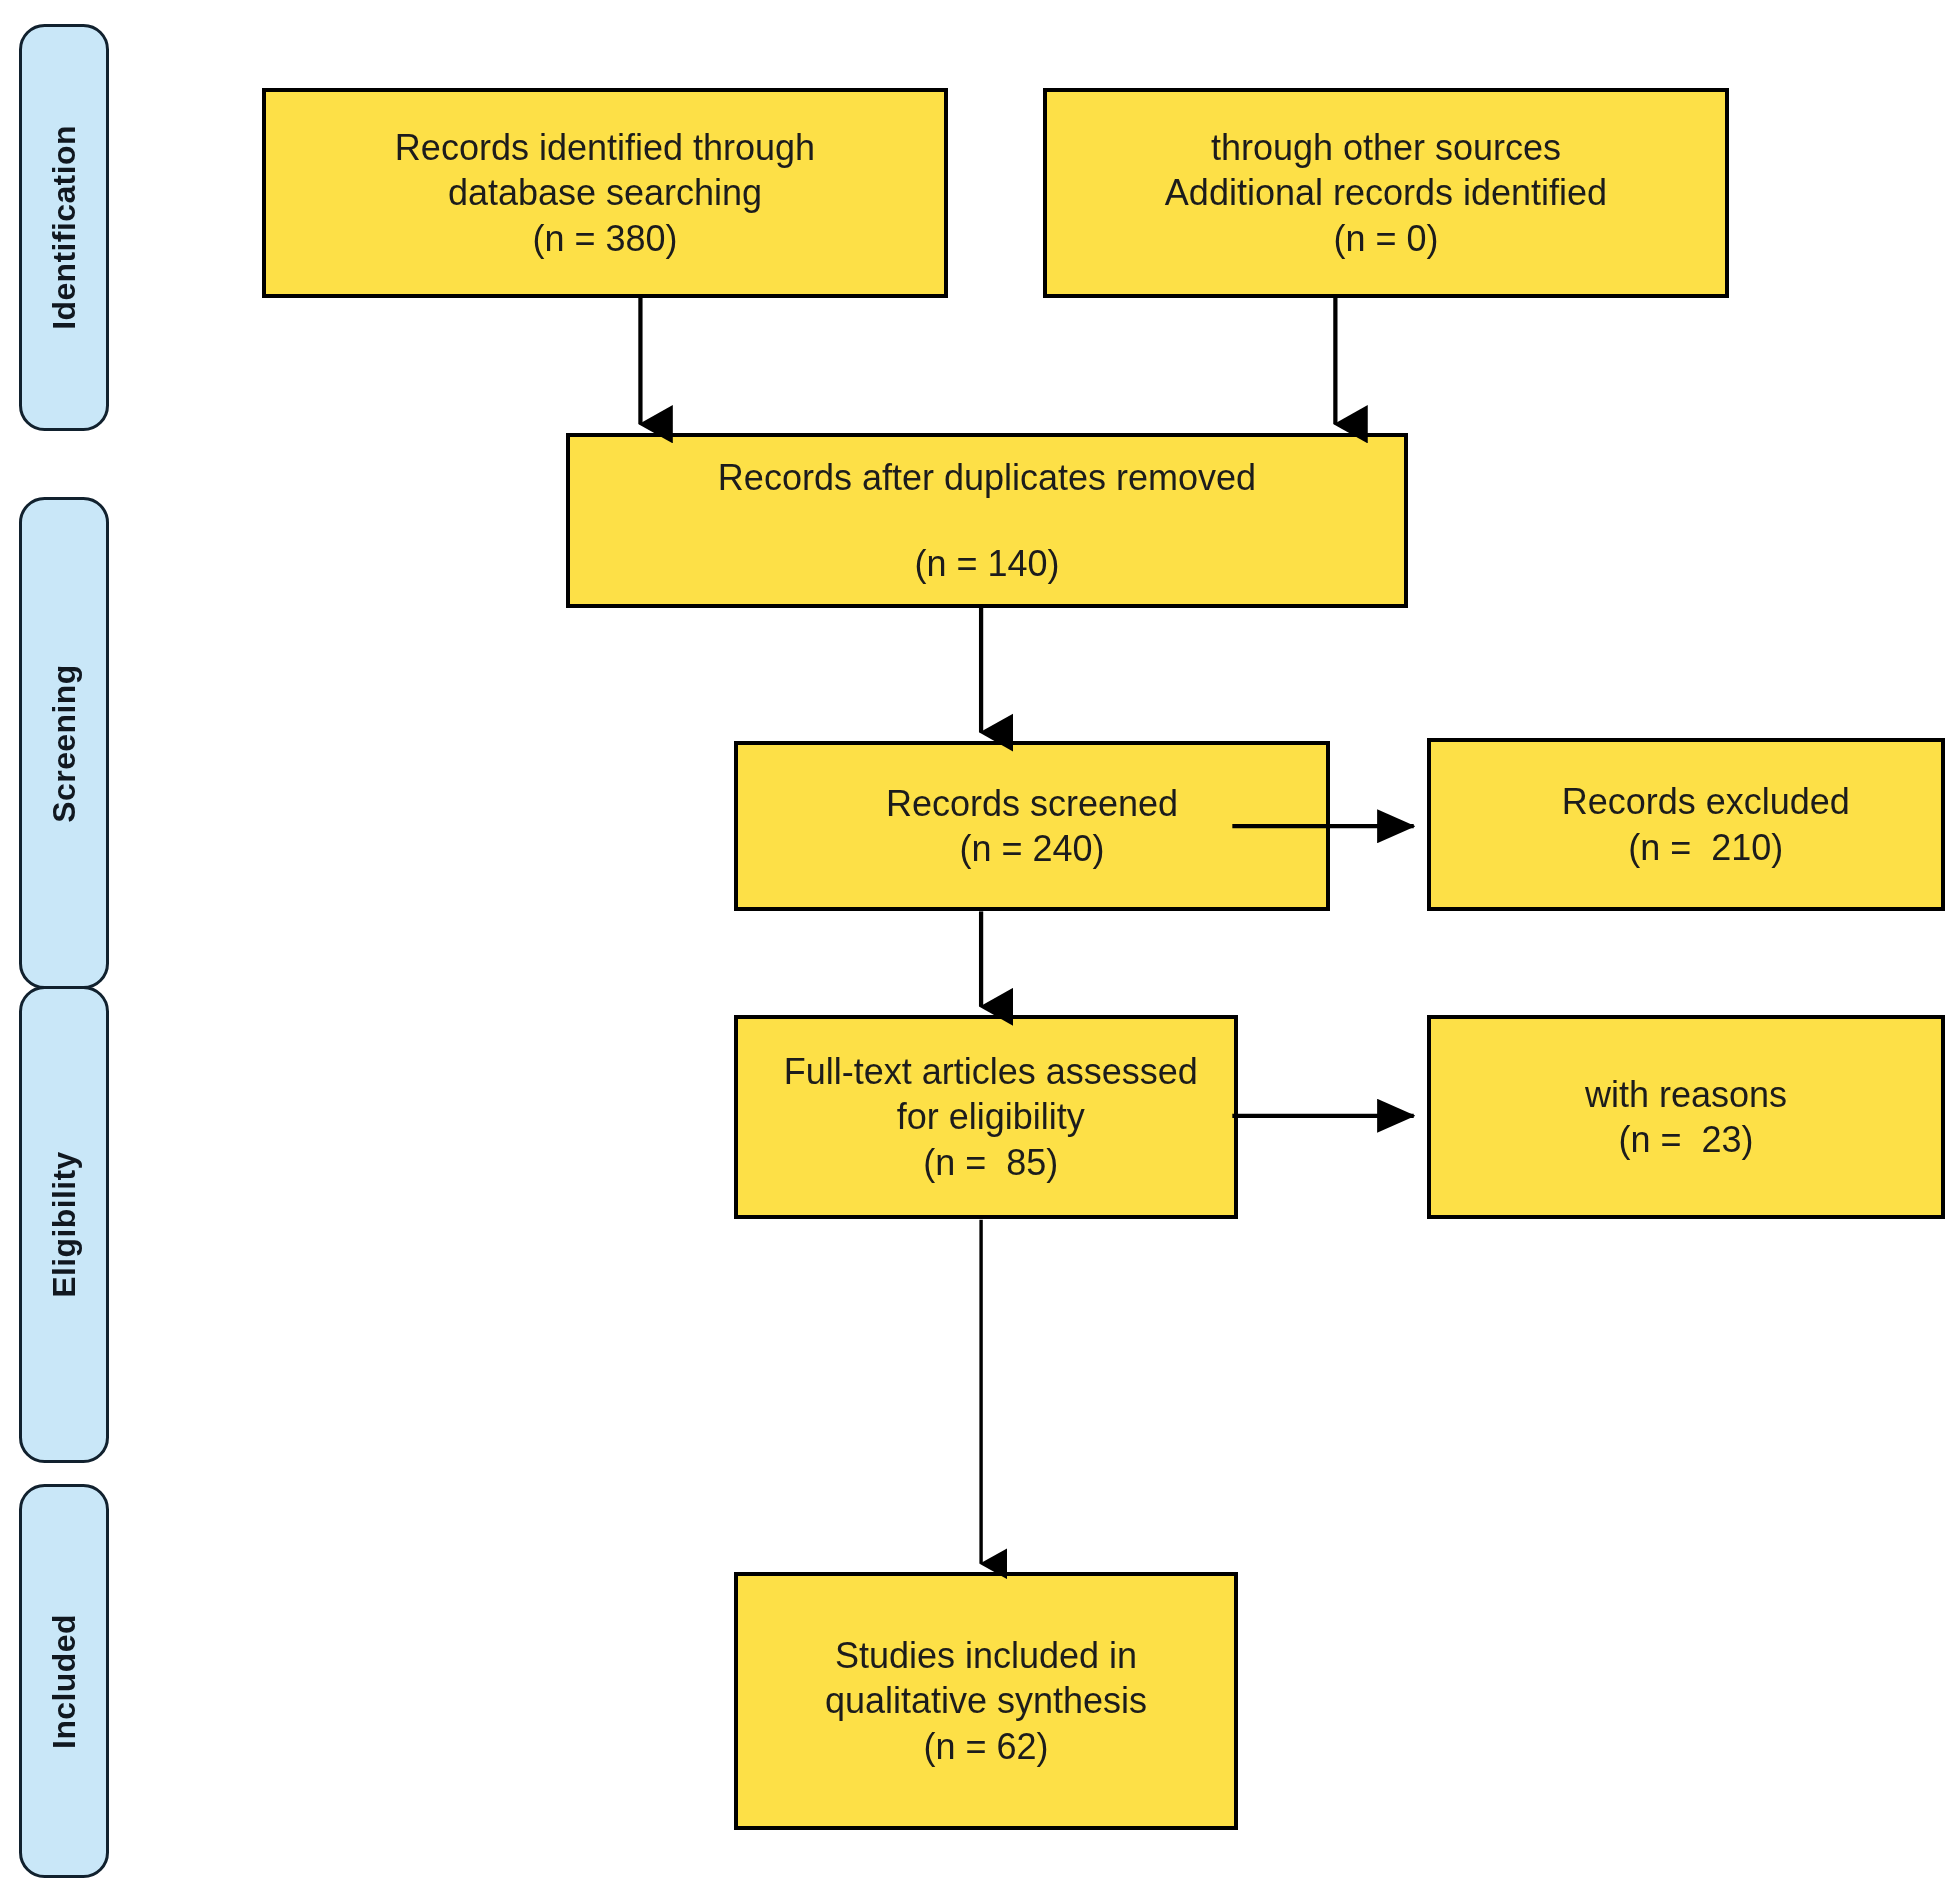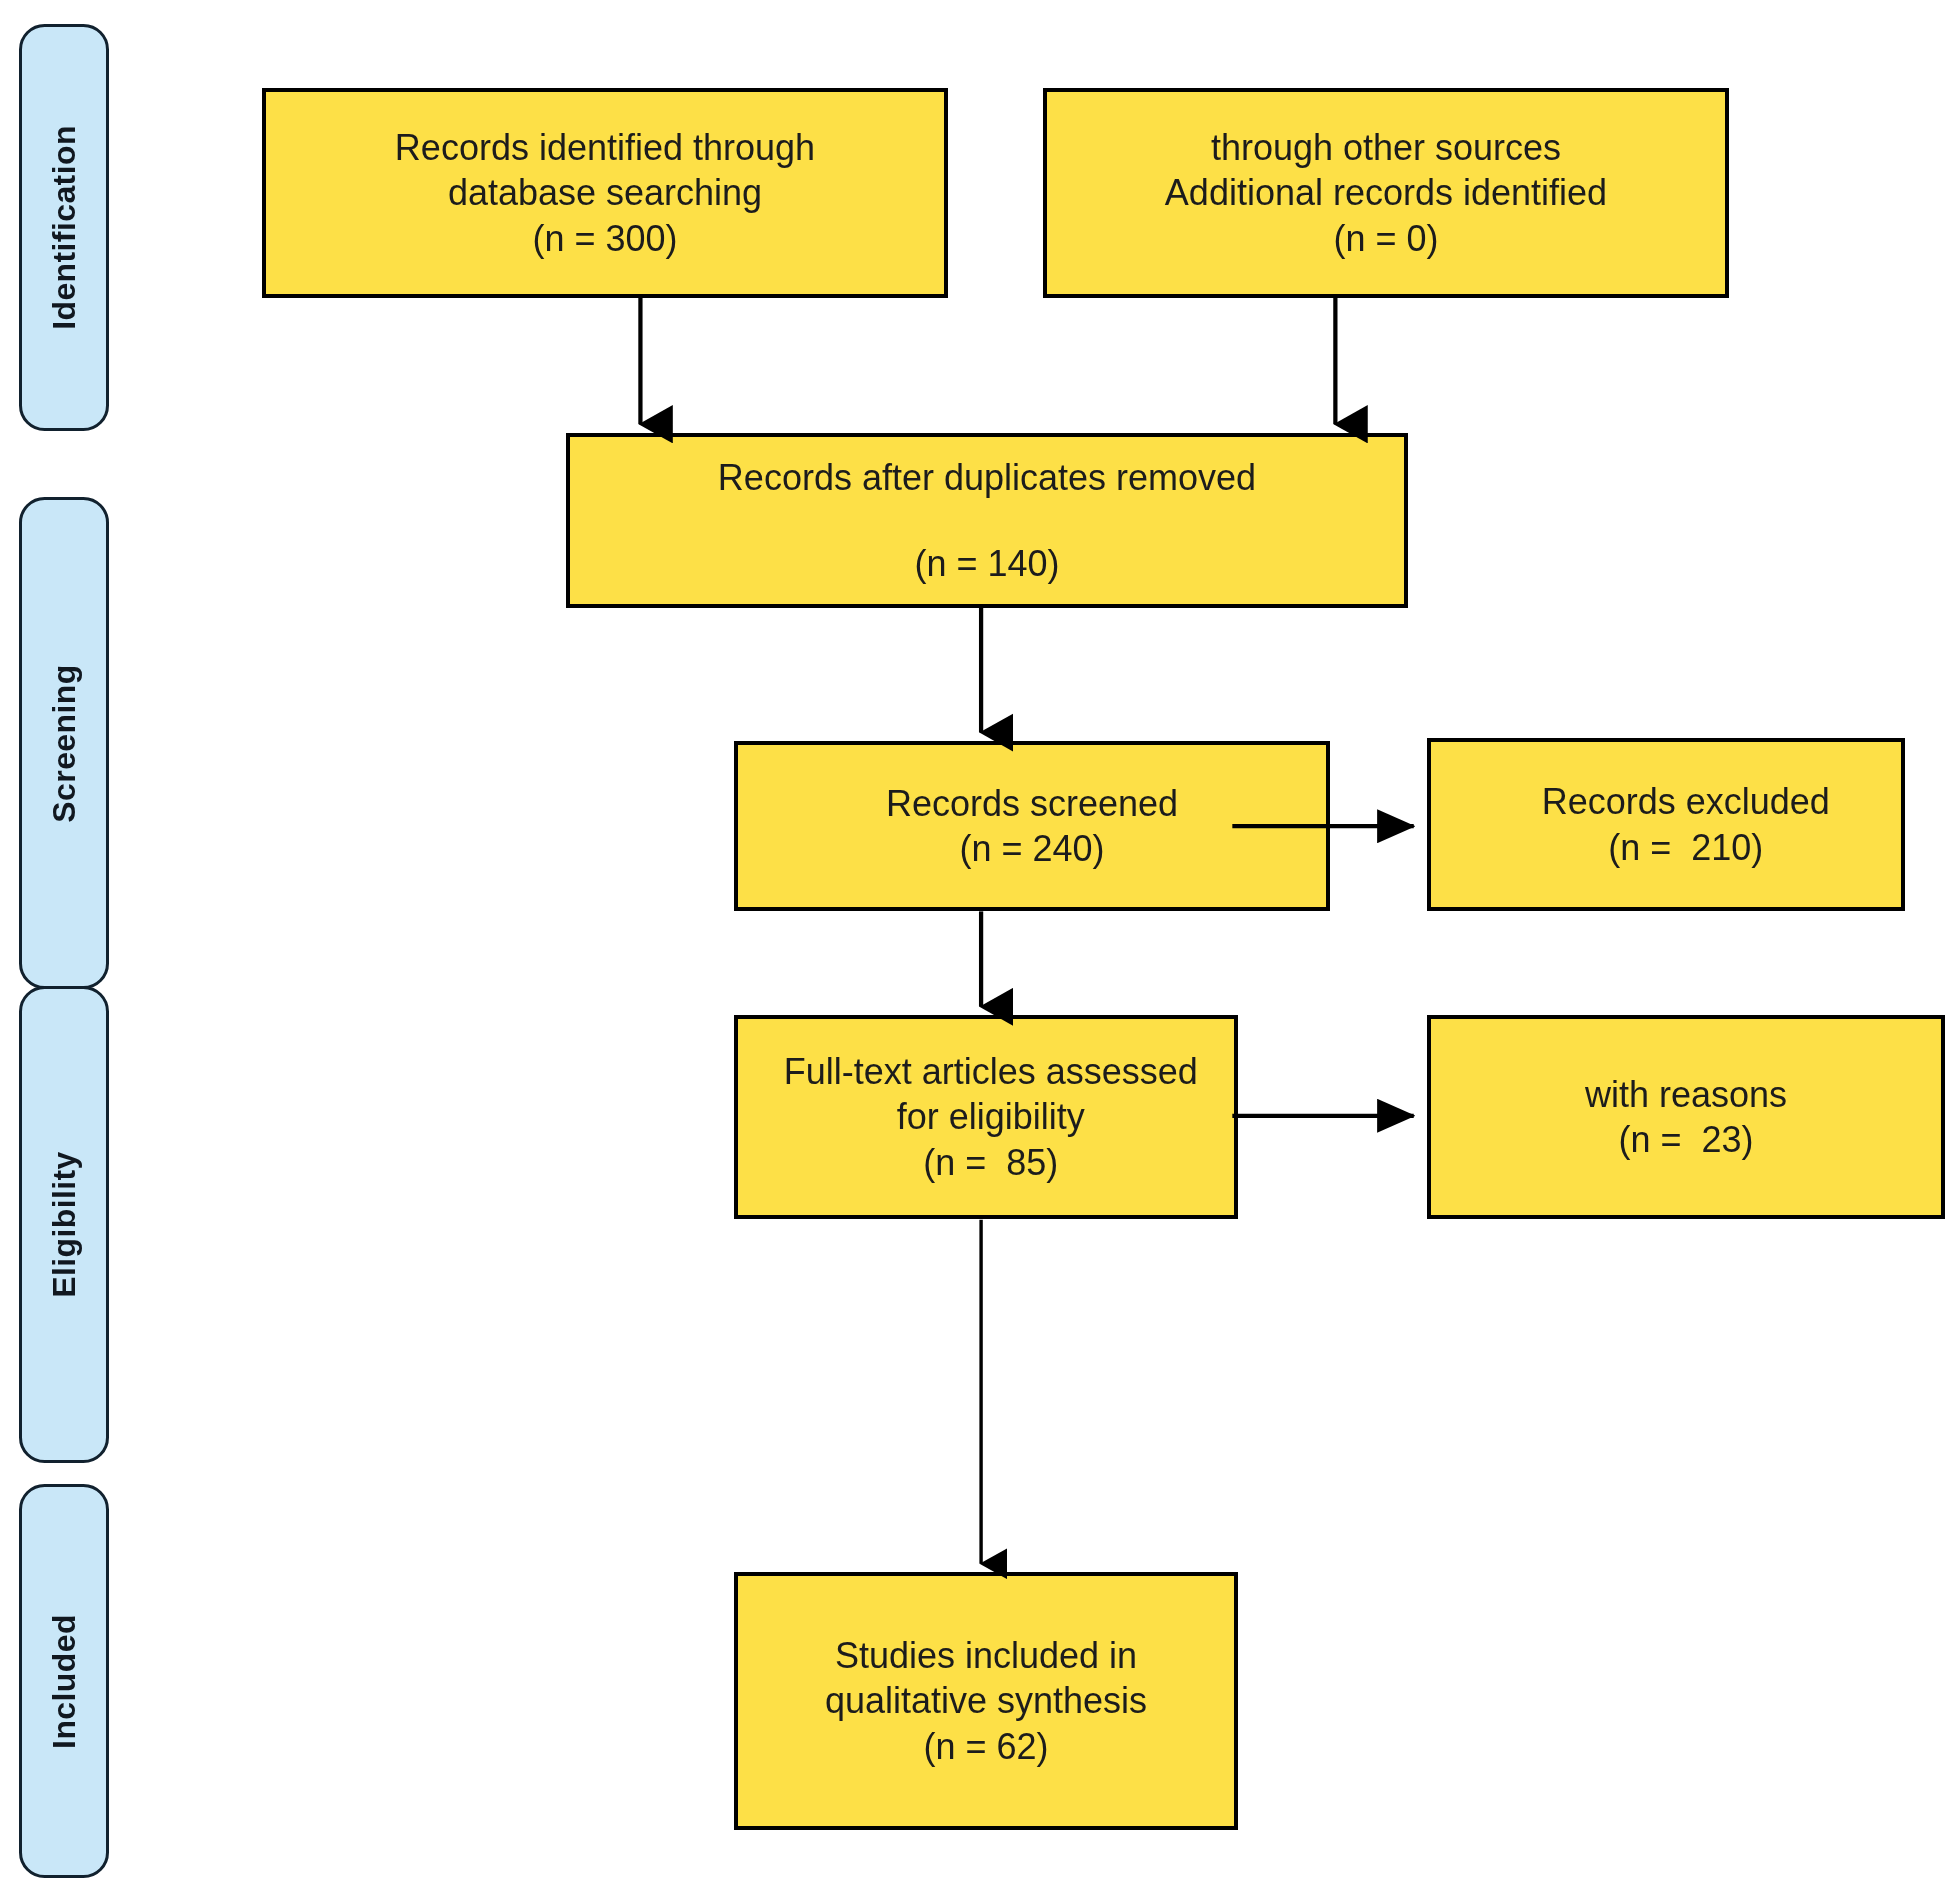--- a/index.html
+++ b/index.html
@@ -91,40 +91,40 @@
     <span class="stage-label">Eligibility</span>
   </div>
 
   <div class="stage-pill" style="top:1484px; height:394px;">
     <span class="stage-label">Included</span>
   </div>
 
   <div class="flow-box" style="left:256px; top:88px; width:686px; height:210px;">
     <div class="line">Records identified through</div>
     <div class="line">database searching</div>
-    <div class="line">(n = 300)</div>
+    <div class="line">(n = 380)</div>
   </div>
 
   <div class="flow-box" style="left:1037px; top:88px; width:686px; height:210px;">
     <div class="line">through other sources</div>
     <div class="line">Additional records identified</div>
     <div class="line">(n = 0)</div>
   </div>
 
   <div class="flow-box" style="left:560px; top:433px; width:842px; height:175px;gap:40px;">
     <div class="line">Records after duplicates removed</div>
     <div class="line">(n = 140)</div>
   </div>
 
   <div class="flow-box" style="left:728px; top:741px; width:596px; height:170px;">
     <div class="line">Records screened</div>
     <div class="line">(n = 240)</div>
   </div>
 
-  <div class="flow-box" style="left:1421px; top:738px; width:478px; height:173px;padding-left:48px;">
+  <div class="flow-box" style="left:1421px; top:738px; width:518px; height:173px;padding-left:48px;">
     <div class="line">Records excluded</div>
     <div class="line">(n =  210)</div>
   </div>
 
   <div class="flow-box" style="left:728px; top:1015px; width:504px; height:204px;padding-left:18px;">
     <div class="line">Full-text articles assessed</div>
     <div class="line">for eligibility</div>
     <div class="line">(n =  85)</div>
   </div>
 

